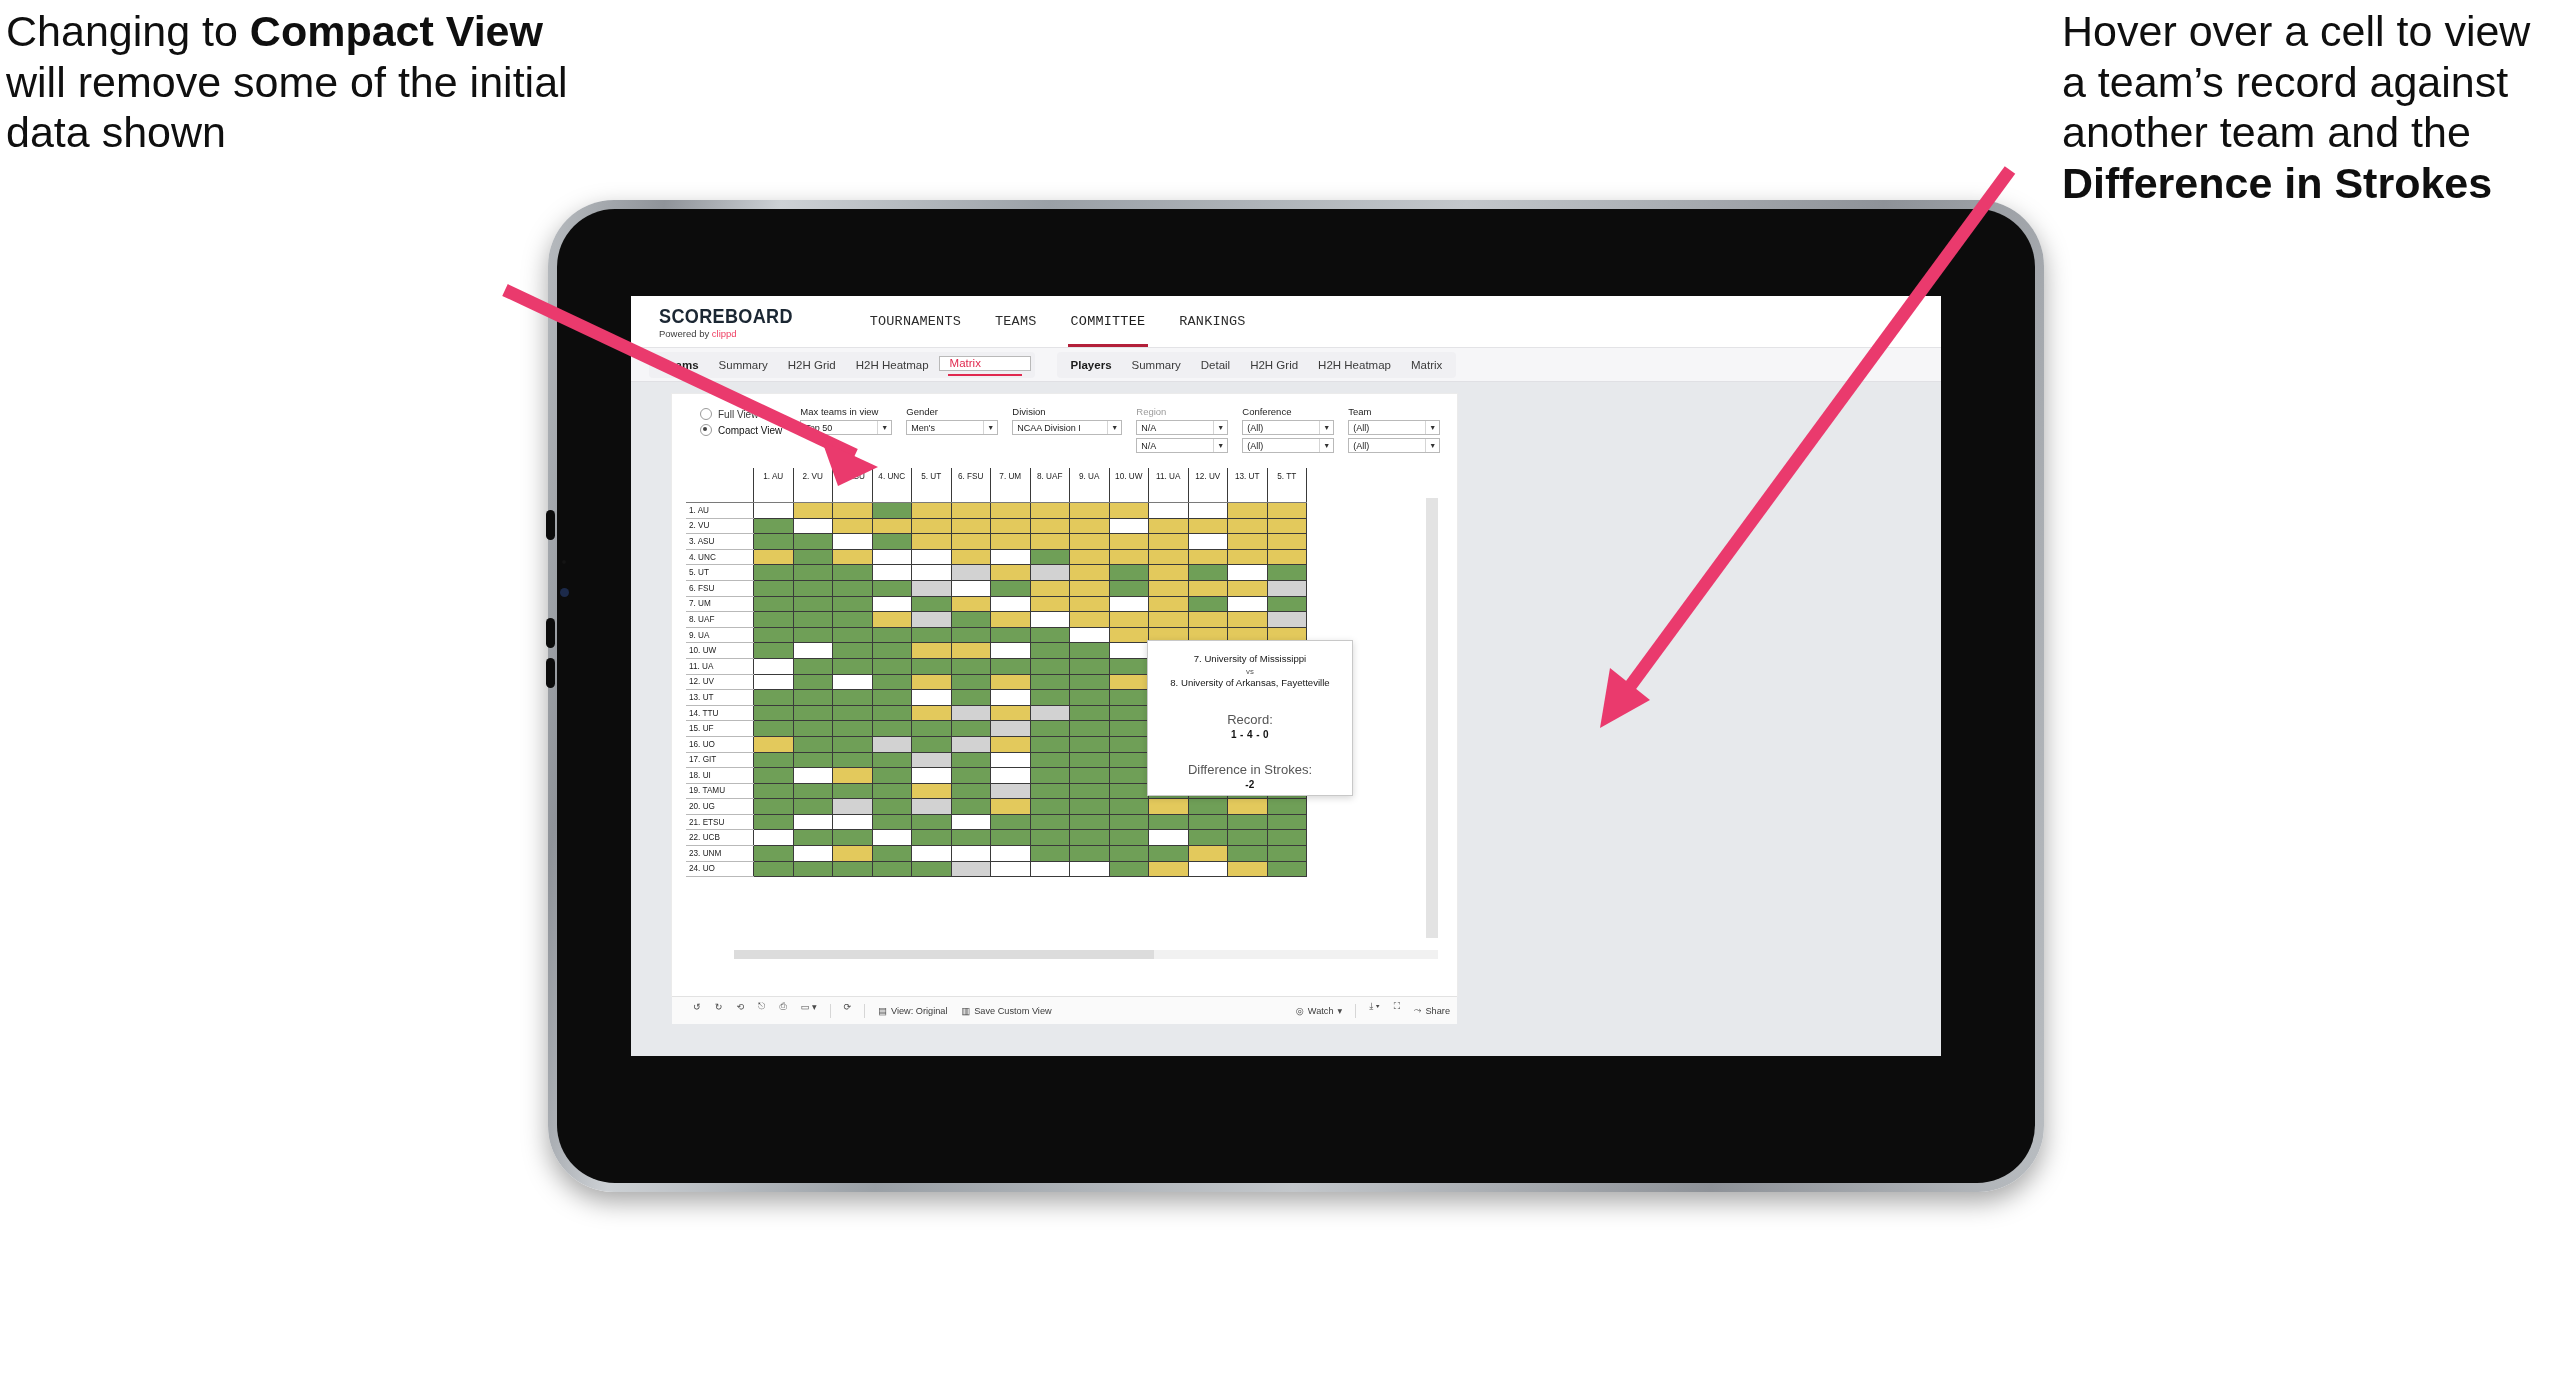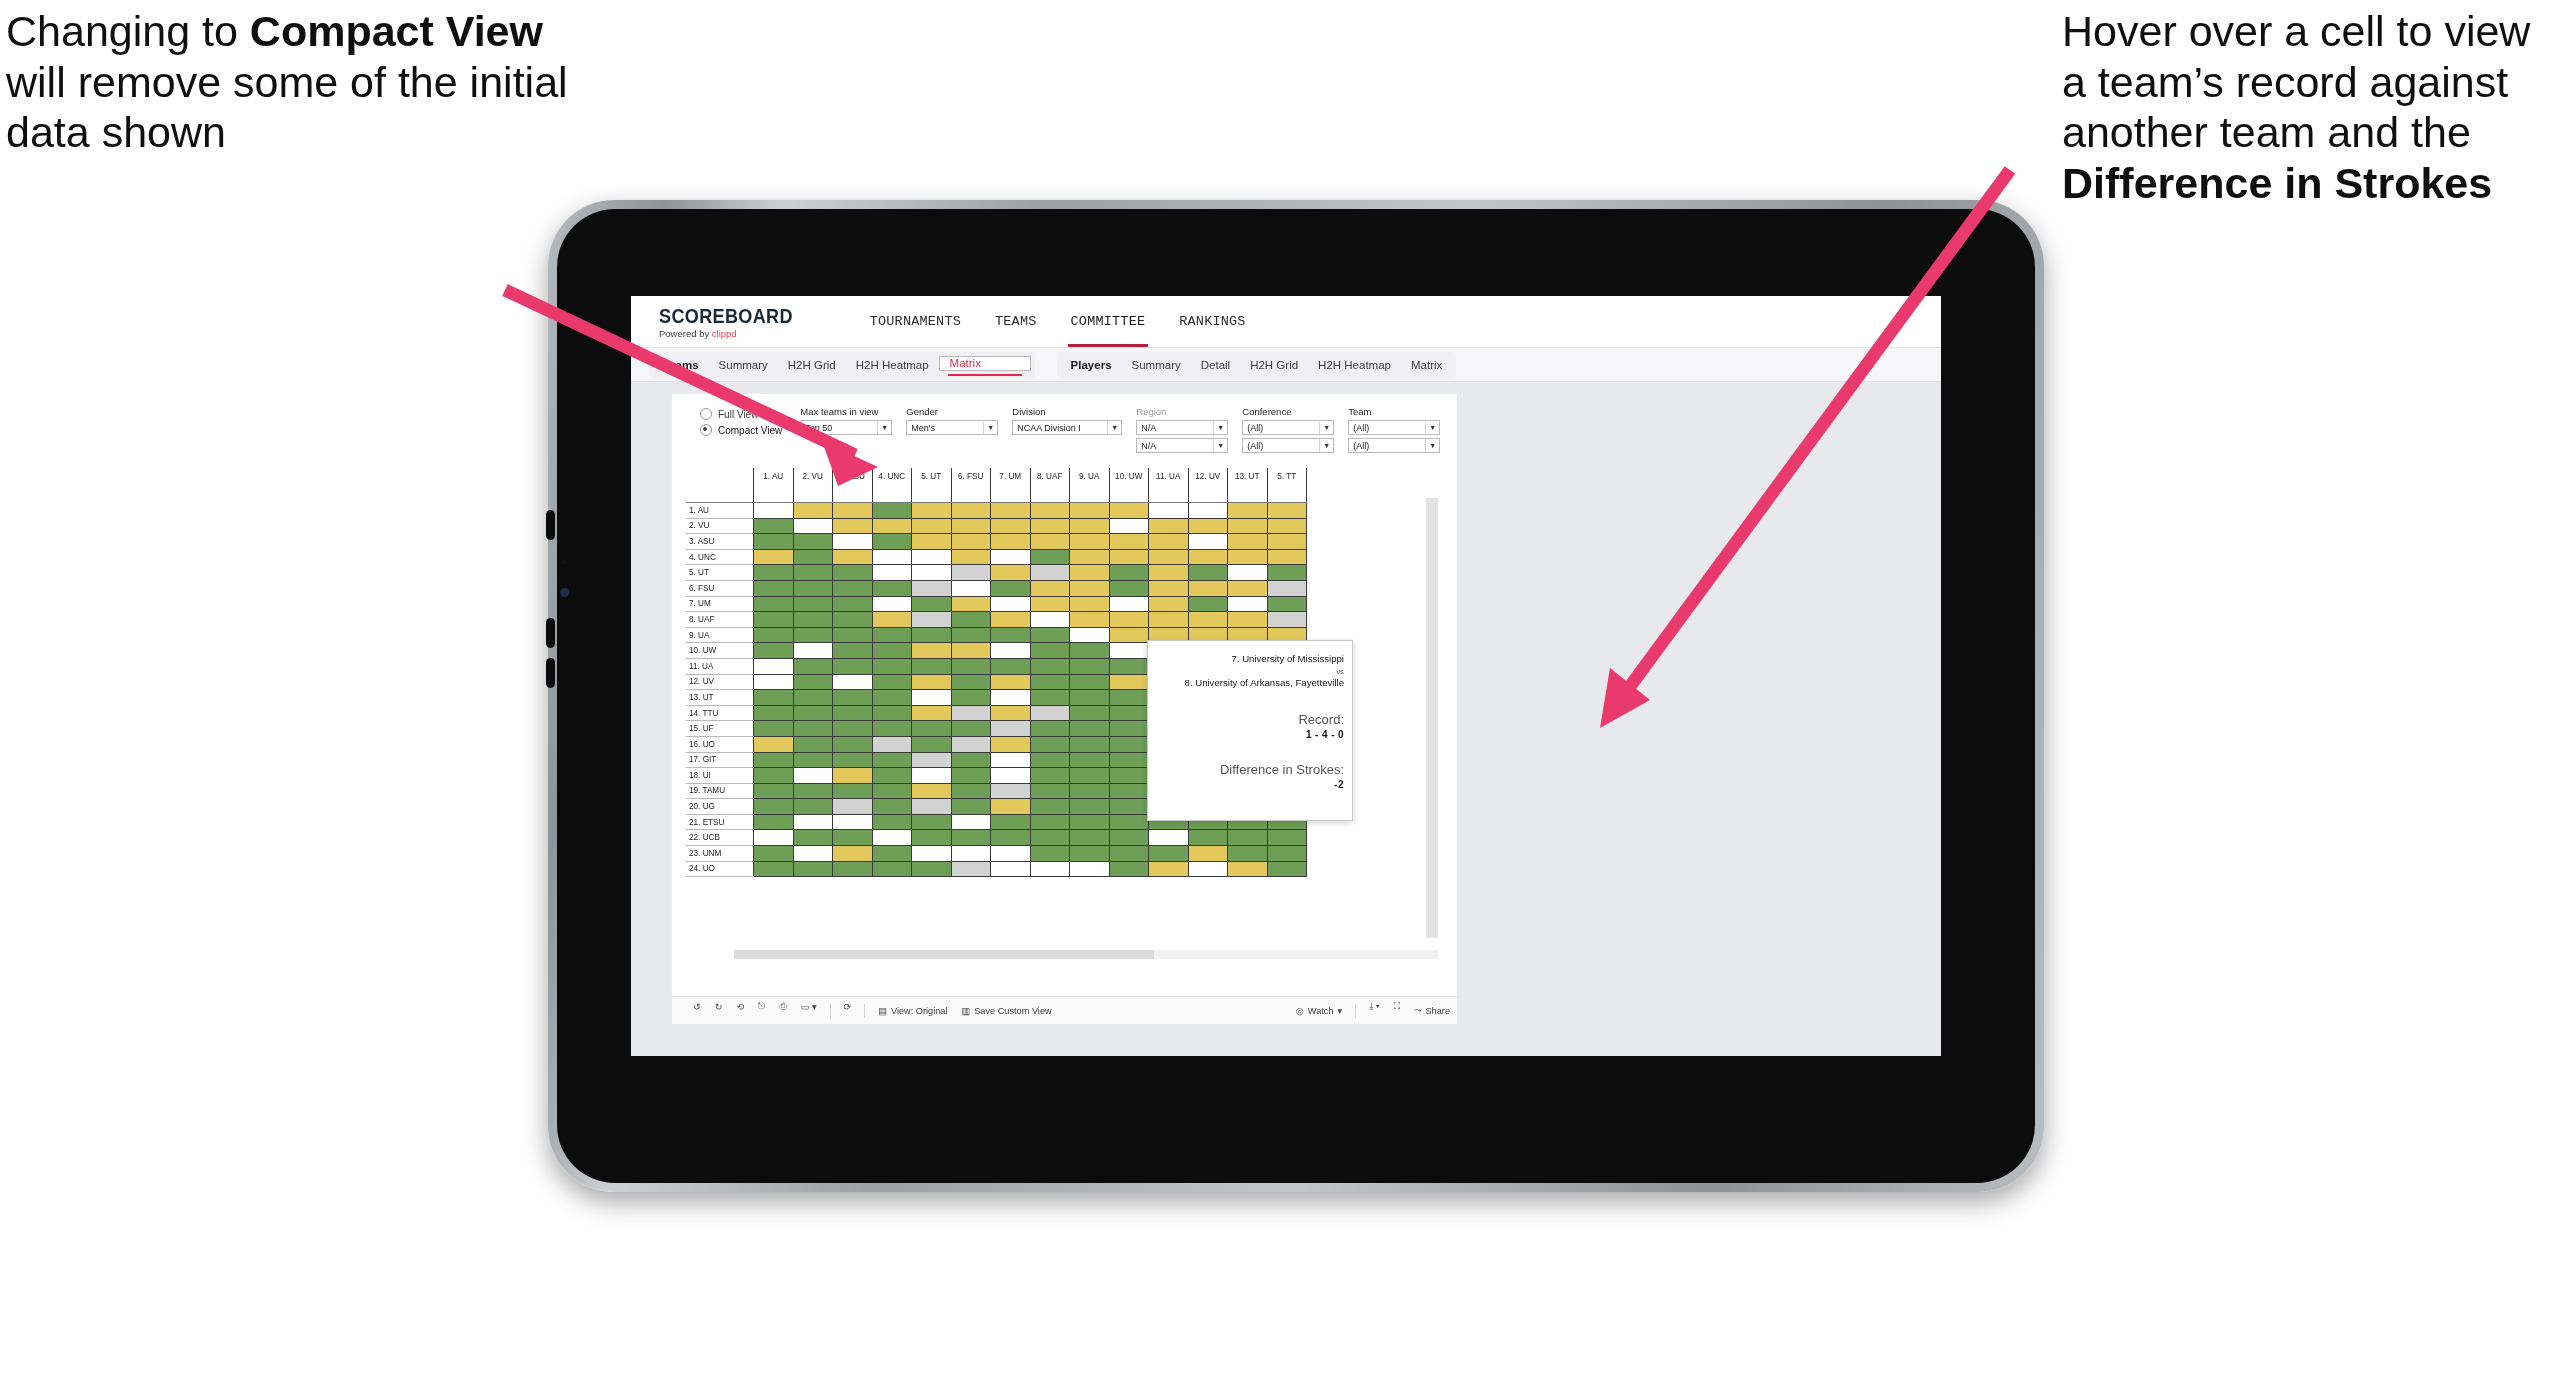--- a/index.html
+++ b/index.html
@@ -86,21 +86,21 @@
   .c-y{background:#e3c95c;}
   .c-w{background:#ffffff;}
   .c-a{background:#d2d2d2;}
   .c-n{background:#ffffff;border-color:#3a3a3a;}
   .vscrollbg{position:absolute;right:0;top:30px;width:12px;bottom:0;background:#e3e3e3;}
   .hscroll{position:absolute;left:62px;top:556px;width:704px;height:9px;background:#f1f1f1;}
   .hscroll i{position:absolute;left:0;top:0;height:9px;width:420px;background:#dcdcdc;display:block;}
 
   
   .tooltip{position:absolute;left:475px;top:246px;width:188px;background:#fff;border:1px solid #c8c8c8;
-           box-shadow:0 2px 7px rgba(0,0,0,.17);padding:12px 8px 30px;text-align:right;z-index:30;}
+           box-shadow:0 2px 7px rgba(0,0,0,.17);padding:12px 8px 5px;text-align:center;z-index:30;}
   .tt-t{font-size:9.6px;color:#171717;line-height:1.35;}
   .tt-vs{font-size:7.8px;color:#555;margin:1px 0;}
   .tt-lab{font-size:13px;color:#555;margin-top:22px;}
   .tt-val{font-size:10px;color:#111;font-weight:700;margin-top:2px;letter-spacing:.4px;}
 
   
   .tbar{position:absolute;left:41px;top:614px;width:785px;height:28px;background:#fafafa;
         border-top:1px solid #e2e2e2;display:flex;align-items:center;padding-left:14px;box-sizing:border-box;
         font-size:9.2px;color:#3a3a3a;}
   .tbtn{display:flex;align-items:center;gap:4px;padding:0 7px;height:20px;cursor:pointer;}

